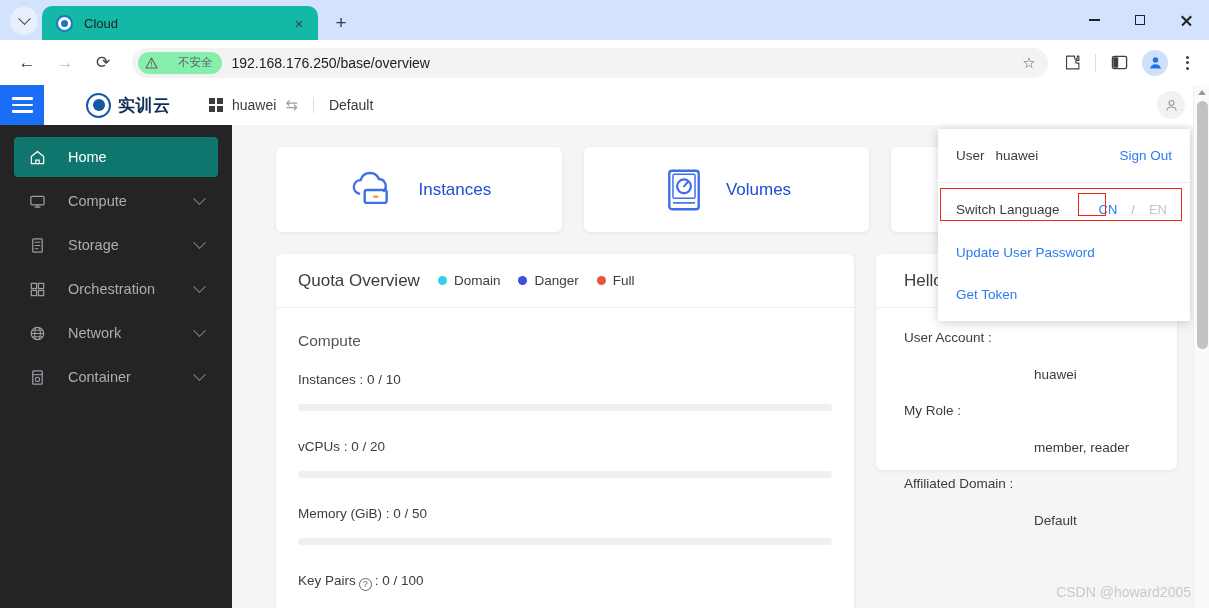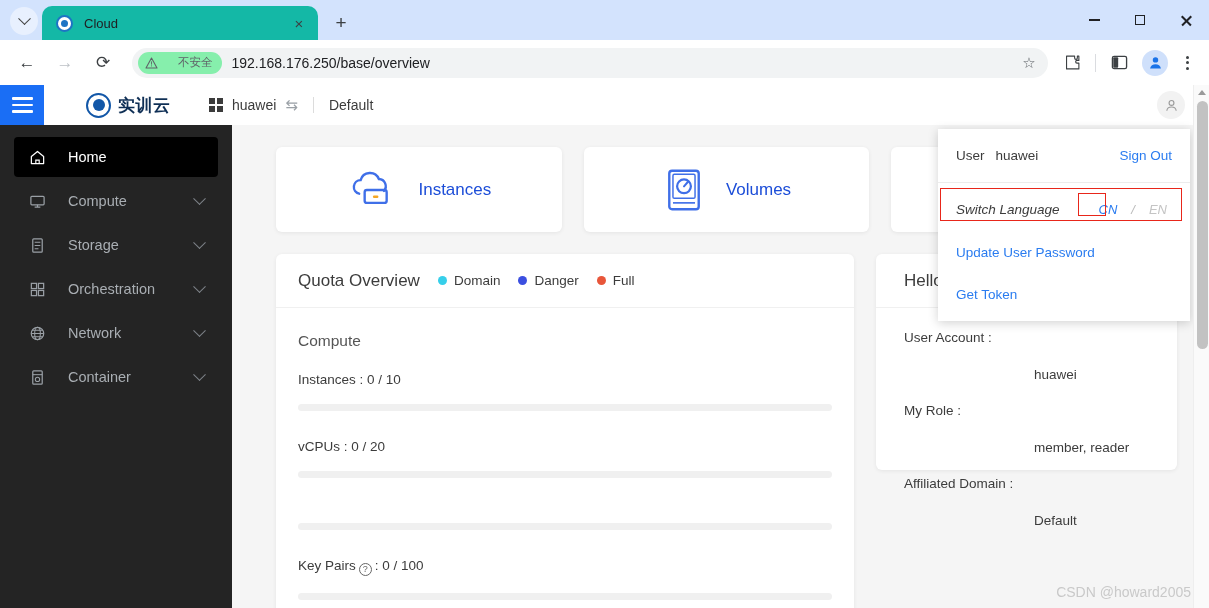--- a/index.html
+++ b/index.html
@@ -98,21 +98,21 @@
   .swap-ico { color:#9aa0a6; font-size:15px; }
   .hdr-div { width:1px; height:16px; background:#dcdcdc; margin: 0 6px; }
   .hdr-default { font-size: 14px; color:#3c3c3c; }
   .hdr-avatar { margin-left:auto; margin-right: 24px; width: 28px; height:28px; border-radius:50%;
     background:#f2f2f2; display:flex; align-items:center; justify-content:center; }
 
   .body-row { display: flex; height: 483px; }
   .sidebar { width: 232px; background: #242424; flex: 0 0 auto; padding-top: 8px; }
   .nav-item { height: 40px; display: flex; align-items: center; margin: 4px 14px; border-radius: 4px;
     padding: 0 14px; color:#a9aeb3; font-size: 14.5px; gap: 22px; }
-  .nav-item.active { background: #000000; color: #ffffff; }
+  .nav-item.active { background: #0f766e; color: #ffffff; }
   .nav-ico { width:18px; display:flex; align-items:center; justify-content:center; flex:0 0 auto; }
   .nav-label { flex: 1 1 auto; }
   .nav-caret { width:9px; height:9px; border-right:1.6px solid #7d8288; border-bottom:1.6px solid #7d8288;
     transform: rotate(45deg) translate(-2px,-2px); flex:0 0 auto; }
 
   .content { flex: 1 1 auto; position: relative; overflow: hidden; background:#f5f5f5;
     padding: 22px 32px 0 44px; }
 
   .cards-row { display: flex; gap: 22px; }
   .big-card { flex: 1 1 0; height: 85px; background:#fff; border-radius: 6px;
@@ -148,21 +148,21 @@
   .info-val { color:#3c3c3c;margin-top:37px; }
 
   
   .user-menu { position: absolute; right: 19px; top: 44px; width: 252px; background:#fff;
     box-shadow: 0 2px 10px rgba(0,0,0,.18); z-index: 40; padding-bottom: 6px; }
   .um-top { height: 54px; display:flex; align-items:center; padding: 0 18px;
     border-bottom: 1px solid #ececec; }
   .um-user-label { font-size: 13.5px; color:#3c3c3c; }
   .um-user-name { font-size: 13.5px; color:#3c3c3c; margin-left: 11px; }
   .um-signout { margin-left:auto; font-size: 13.5px; color:#2a7cf0; }
-  .um-lang { height: 40px; display:flex; align-items:center; padding: 0 18px; margin: 6px 0 2px; font-style: italic; }
+  .um-lang { height: 40px; display:flex; align-items:center; padding: 0 18px; margin: 6px 0 2px; }
   .um-lang-label { font-size: 13.5px; color:#3c3c3c; }
   .um-lang-opts { margin-left:auto; display:flex; align-items:center; gap: 9px; }
   .lang-cn { font-size: 13px; color:#2a7cf0; padding: 2px 5px; }
   .lang-sep { font-size: 13px; color:#b9b9b9; }
   .lang-en { font-size: 13px; color:#c4c4c4; padding: 2px 5px; }
   .um-link { height: 42px; display:flex; align-items:center; padding: 0 18px; font-size: 13.5px;
     color:#2a7cf0; }
 
   
   .anno { position:absolute; border: 1.8px solid #e8261a; pointer-events:none; z-index: 60; }
@@ -411,20 +411,21 @@
               <div class="qgrid">
                 <div class="qitem">
                   <div class="qlabel">Instances : 0 / 10</div>
                   <div class="qbar"></div>
                 </div>
                 <div class="qitem">
                   <div class="qlabel">vCPUs : 0 / 20</div>
                   <div class="qbar"></div>
                 </div>
                 <div class="qitem">
+                  <div class="qlabel">Memory (GiB) : 0 / 50</div>
                   <div class="qbar"></div>
                 </div>
                 <div class="qitem">
                   <div class="qlabel">
                     <span>Key Pairs</span><span class="help-ico">?</span><span>: 0 / 100</span>
                   </div>
                   <div class="qbar"></div>
                 </div>
                 <div class="qitem">
                   <div class="qbar"></div>

